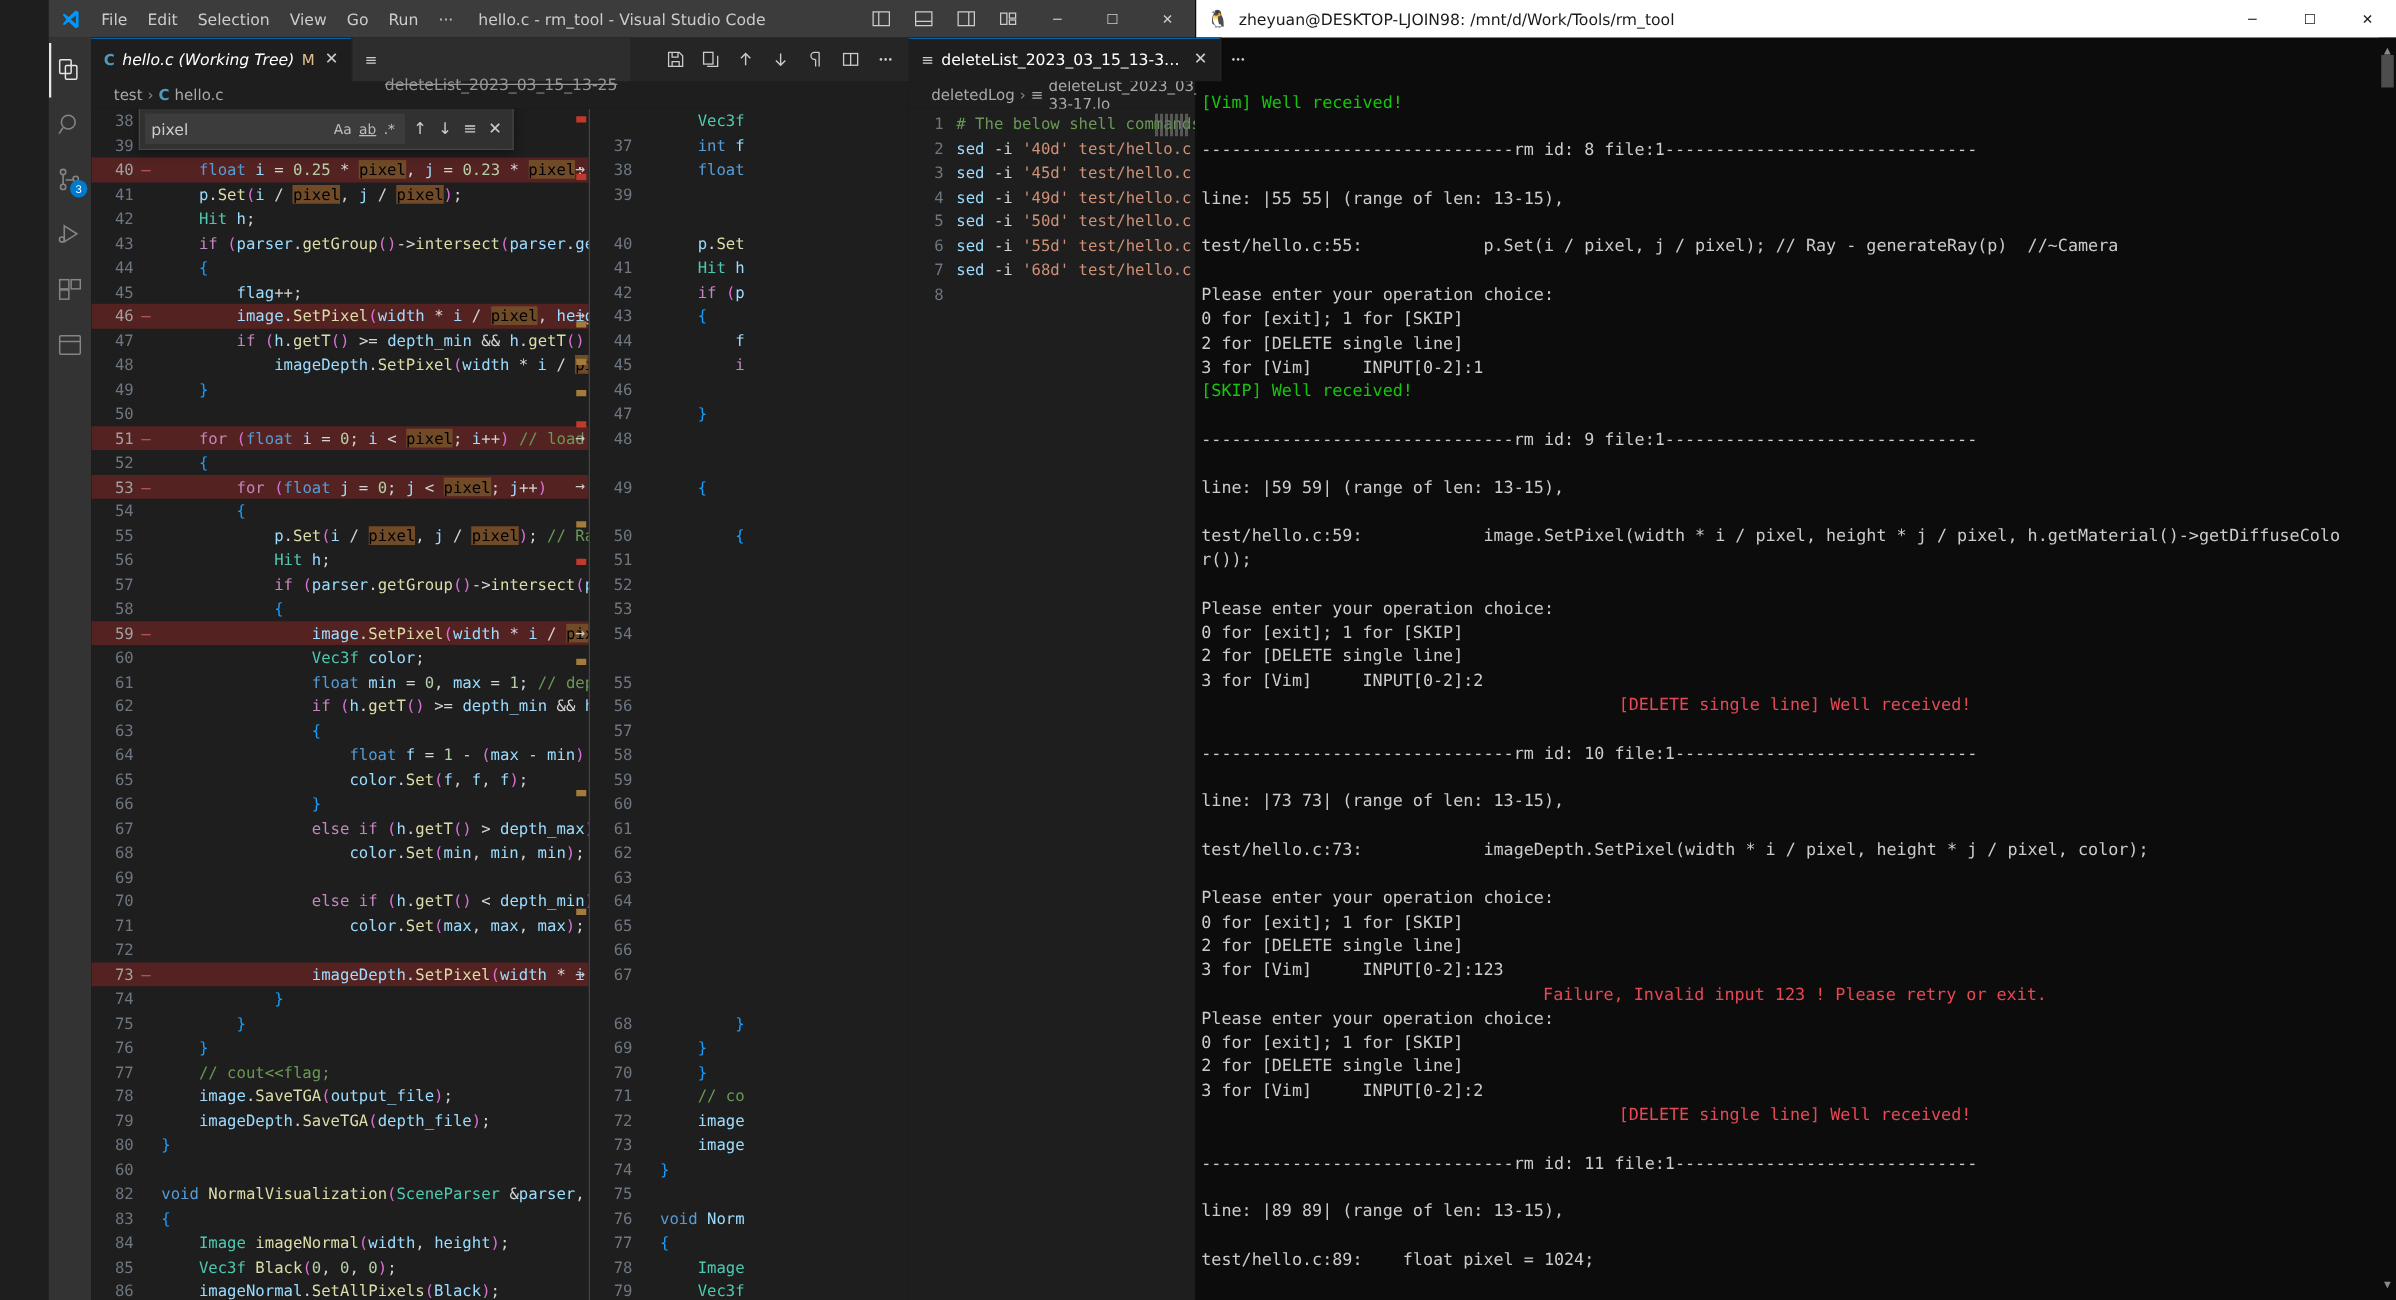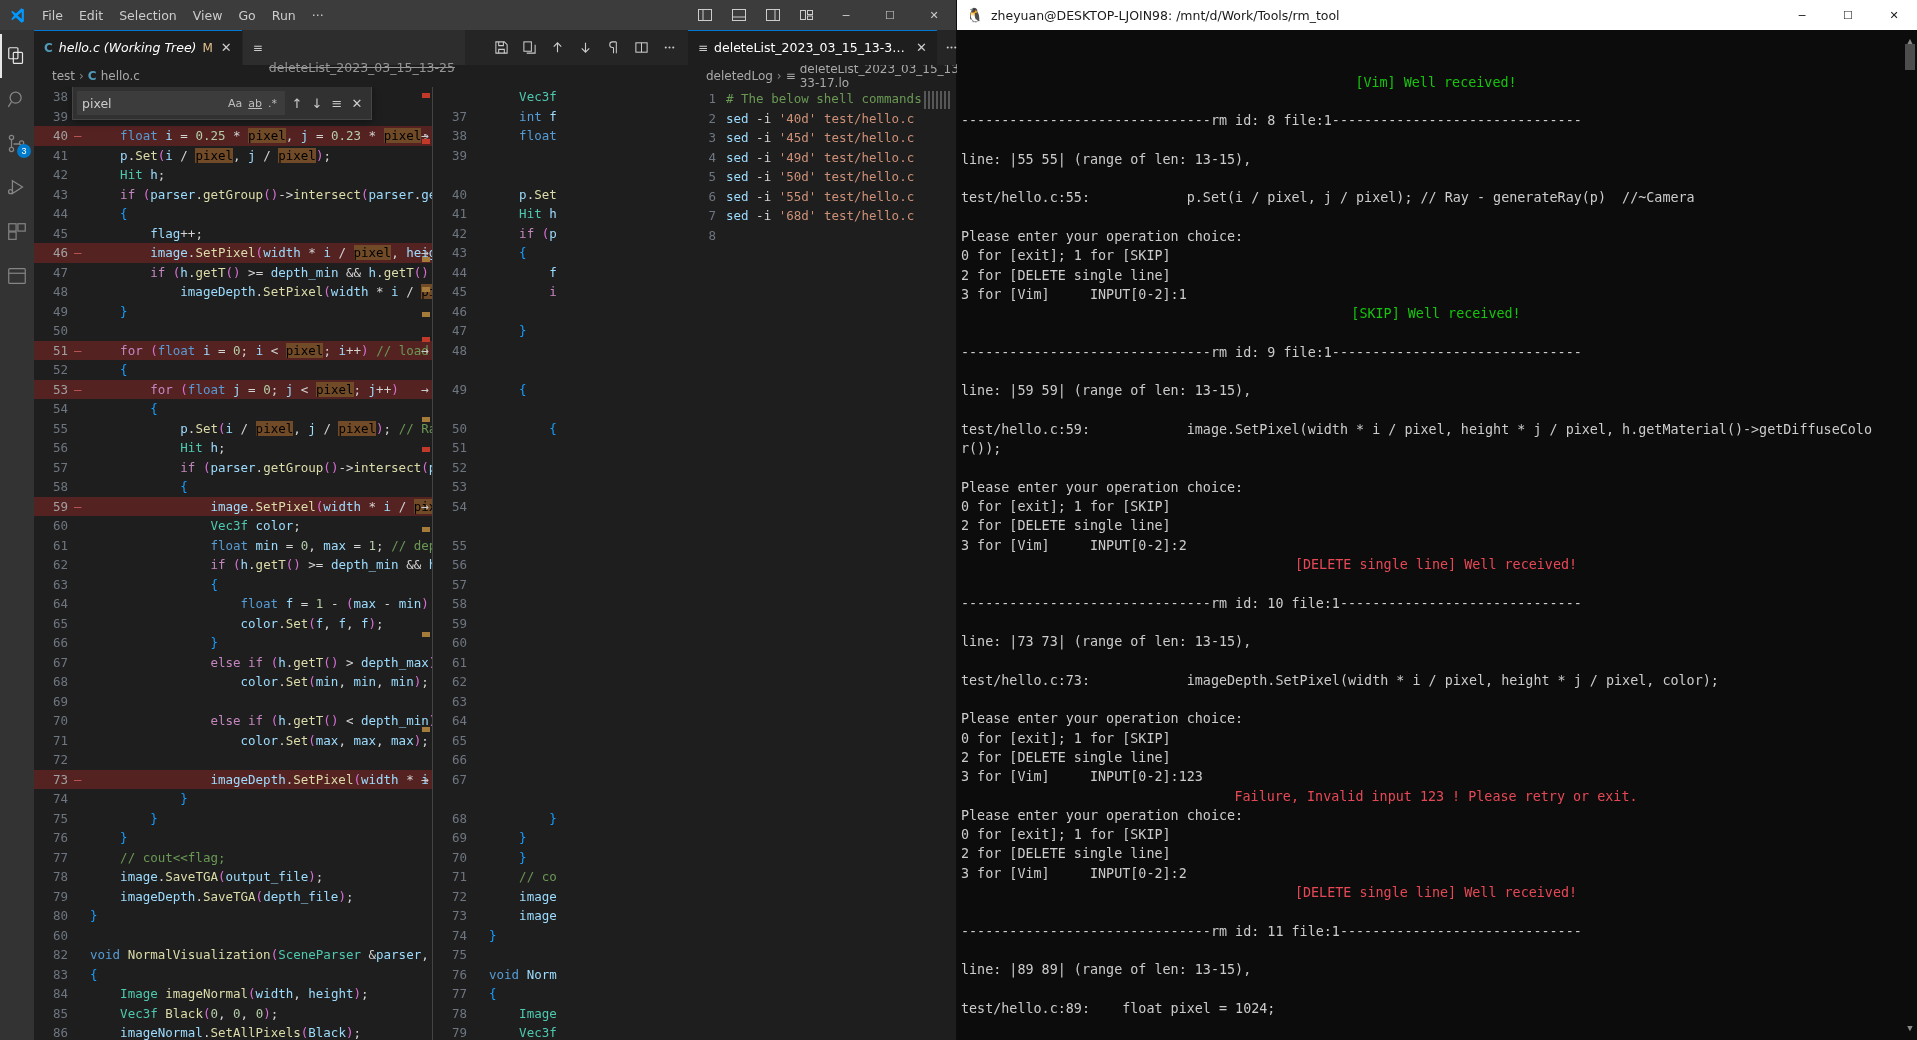--- a/index.html
+++ b/index.html
@@ -10,20 +10,21 @@
     overflow: hidden;
   }
   .root { position: relative; width: 1917px; height: 1040px; display: flex; }
 
   
   .vscode {
     width: 957px; height: 1040px;
     background: #1e1e1e;
     display: flex; flex-direction: column;
     border-right: 1px solid #0d0d0d;
+    padding-left: 39px;
   }
   .titlebar {
     height: 30px; background: #3c3c3c; color: #cccccc;
     display: flex; align-items: center; flex: 0 0 30px;
     font-size: 12.5px; position: relative;
   }
   .vsc-logo { width: 34px; display:flex; align-items:center; justify-content:center; }
   .vsc-logo svg { width: 17px; height: 17px; }
   .menubar { display: flex; align-items: center; gap: 0; }
   .menu-item { padding: 3px 8px; color: #cccccc; font-size: 12.5px; cursor: default; border-radius:3px;}
@@ -163,21 +164,21 @@
   .term-title .tux { width: 20px; display:flex; align-items:center; justify-content:center; font-size:14px; }
   .term-title .ttxt { margin-left: 6px; }
   .term-right { margin-left:auto; display:flex; align-items:center; height:30px; }
   .tbtn { width: 46px; height: 30px; display:flex; align-items:center; justify-content:center; color:#1a1a1a; font-size:11px;}
 
   .term-body {
     flex: 1 1 auto; overflow: hidden; position: relative;
     font-family: "DejaVu Sans Mono", monospace; font-size: 13.4px; line-height: 19.3px;
     color: #cccccc; padding: 4px 6px 0 4px; white-space: pre;
   }
-  .term-body .g { color: #16c60c; text-align: center; }
+  .term-body .g { color: #16c60c; }
   .term-body .r { color: #e74856; text-align: center; }
   .term-body .w { color: #cccccc; }
   .tline { height: 19.3px; }
   .term-sb { position:absolute; right:0; top:0; width: 14px; height: 100%; background:#0c0c0c; }
   .term-sb .thumb { position:absolute; right:2px; top: 2px; width:10px; height:26px; background:#4d4d4d; }
   .term-sb .arr { position:absolute; right:2px; color:#8a8a8a; font-size:9px; width:10px; text-align:center;}
 </style>
 </head>
 <body>
 
@@ -193,20 +194,21 @@
       </div>
       <div class="menubar">
         <div class="menu-item">File</div>
         <div class="menu-item">Edit</div>
         <div class="menu-item">Selection</div>
         <div class="menu-item">View</div>
         <div class="menu-item">Go</div>
         <div class="menu-item">Run</div>
         <div class="menu-item">···</div>
       </div>
+      <div class="title-center">hello.c - rm_tool - Visual Studio Code</div>
       <div class="title-right">
         <div class="layout-ico">
           <svg width="16" height="16" viewBox="0 0 16 16" fill="none" stroke="#cccccc" stroke-width="1">
               <rect x="1.5" y="2.5" width="13" height="11"></rect>
               <line x1="6" y1="2.5" x2="6" y2="13.5"></line>
             </svg>
         </div>
         <div class="layout-ico">
           <svg width="16" height="16" viewBox="0 0 16 16" fill="none" stroke="#cccccc" stroke-width="1">
               <rect x="1.5" y="2.5" width="13" height="11"></rect>

